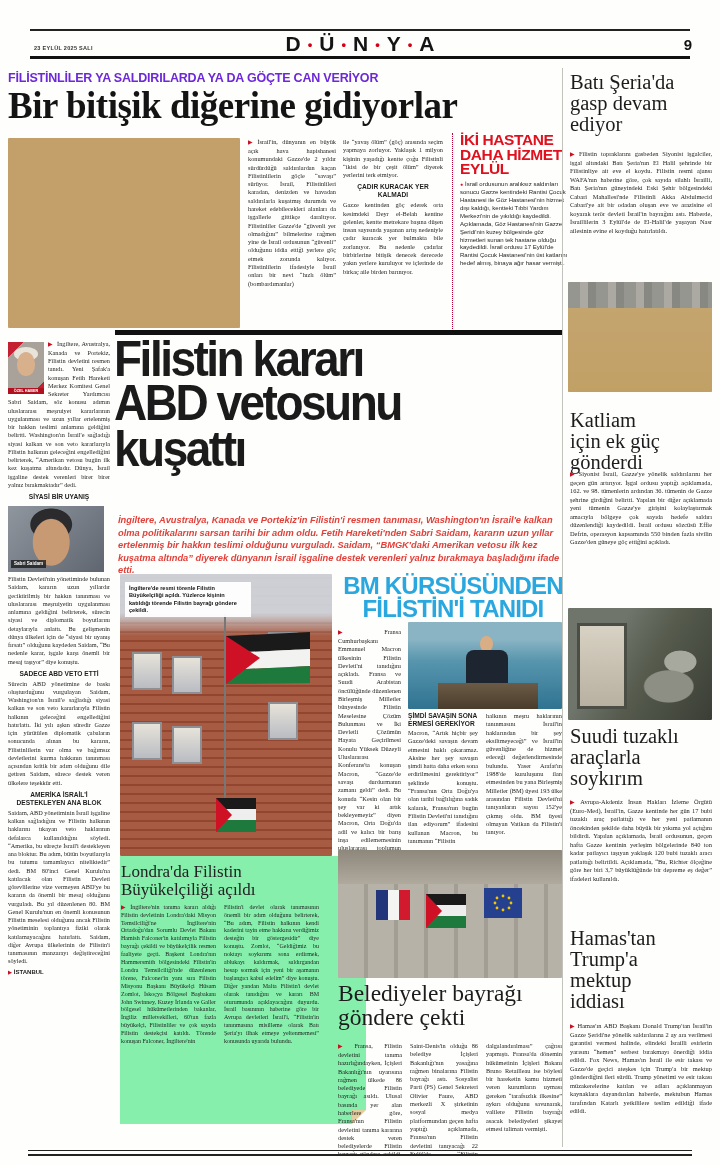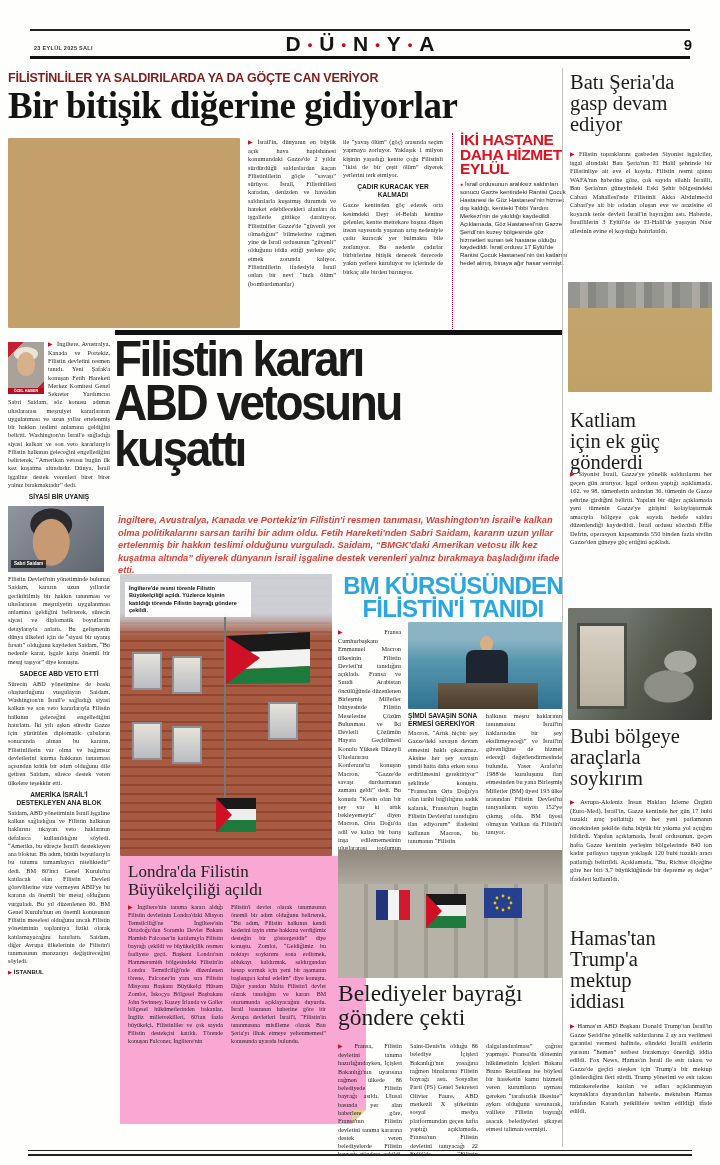--- a/index.html
+++ b/index.html
@@ -25,21 +25,21 @@
   .tri{color:#cc1122;font-size:6px;margin-right:2px;font-family:"Liberation Sans",sans-serif;}
   .subhead{font-family:"Liberation Sans",sans-serif;font-weight:bold;font-size:6.6px;
            text-align:center;margin:4px 0 2px;line-height:1.2;}
   .photo{position:absolute;overflow:hidden;border-radius:1px;}
   .serif-title{font-family:"Liberation Serif",serif;color:#1c1c1c;line-height:1.02;white-space:pre-line;}
   .caption-chip{position:absolute;background:rgba(255,255,255,.95);color:#111;
                 font-family:"Liberation Sans",sans-serif;font-weight:bold;font-size:5.6px;
                 line-height:1.3;padding:3px 4px;}
   
   .kicker{position:absolute;top:71px;left:8px;font-family:"Liberation Sans",sans-serif;
-          font-weight:bold;font-size:12.5px;color:#7f1d1d;letter-spacing:-0.2px;}
+          font-weight:bold;font-size:12.5px;color:#6d28d9;letter-spacing:-0.2px;}
   .top-headline{position:absolute;top:84px;left:8px;width:552px;font-size:37px;font-weight:600;
                 color:#141414;letter-spacing:-0.5px;}
   .ph-migration{left:8px;top:138px;width:232px;height:190px;
      background:
        radial-gradient(14px 20px at 18% 78%,#2a2d33 60%,transparent 62%),
        radial-gradient(12px 18px at 30% 82%,#16181d 60%,transparent 62%),
        radial-gradient(13px 19px at 45% 80%,#30343b 60%,transparent 62%),
        radial-gradient(12px 17px at 58% 84%,#101216 60%,transparent 62%),
        radial-gradient(14px 20px at 72% 80%,#23262c 60%,transparent 62%),
        radial-gradient(12px 16px at 86% 84%,#1b1e24 60%,transparent 62%),
@@ -119,22 +119,22 @@
   
   .ph-embassy{left:120px;top:574px;width:212px;height:282px;
      background:
        linear-gradient(180deg,rgba(210,220,228,.9) 0 14%,rgba(210,220,228,0) 22%),
        repeating-linear-gradient(0deg,#a75b43 0 7px,#93462f 7px 9px),
        #a75b43;}
   .ph-embassy .win{position:absolute;width:26px;height:34px;background:linear-gradient(180deg,#e7e3da,#b9bcc2);
      box-shadow:0 0 0 2px #8d8f94;}
   .ph-embassy .pole{position:absolute;left:104px;top:40px;width:2px;height:200px;background:#777;}
   .ph-embassy svg{position:absolute;}
-  .london-box{position:absolute;left:120px;top:856px;width:246px;height:268px;background:#f9a8d4;
-              padding:7px 8px;box-sizing:border-box;}
+  .london-box{position:absolute;left:120px;top:856px;width:246px;height:268px;background:#86efac;
+              padding:7px 1px;box-sizing:border-box;}
   .london-box .fold{position:absolute;right:0;bottom:0;width:0;height:0;
                     border-bottom:14px solid #fefefc;border-left:14px solid #e3ce9f;}
   .london-title{font-size:17px;line-height:1.05;color:#222;margin-bottom:5px;}
   .london-cols{display:flex;gap:8px;}
   .london-cols .col{width:95px;height:190px;font-size:6px;}
   
   .bm-title{position:absolute;left:338px;top:575px;width:230px;
             font-family:"Liberation Sans",sans-serif;font-weight:bold;font-size:24px;line-height:.95;
             color:#2aa7de;letter-spacing:-0.8px;white-space:pre-line;text-align:center;}
   .bm-col1{left:338px;top:628px;width:63px;height:314px;}
@@ -202,21 +202,21 @@
   <div class="photo ph-soldiers"></div>
   <div class="sb" style="top:410px;">
     <div class="serif-title sb-title">Katliam
 için ek güç
 gönderdi</div>
   </div>
   <div class="sb col sb-body" style="top:470px;height:128px;"><span class="tri">▶</span><span>Siyonist İsrail, Gazze'ye yönelik saldırılarını her geçen gün artırıyor. İşgal ordusu yaptığı açıklamada, 162. ve 98. tümenlerin ardından 36. tümenin de Gazze şehrine girdiğini belirtti. Yapılan bir diğer açıklamada yeni tümenin Gazze'ye girişini kolaylaştırmak amacıyla bölgeye çok sayıda hedefe saldırı düzenlendiği kaydedildi. İsrail ordusu sözcüsü Effie Defrin, operasyon kapsamında 550 binden fazla sivilin Gazze'den güneye göç ettiğini açıkladı.</span></div>
 
   <div class="photo ph-vehicle"></div>
   <div class="sb" style="top:726px;">
-    <div class="serif-title sb-title">Bubi bölgeye
+    <div class="serif-title sb-title">Suudi tuzaklı
 araçlarla
 soykırım</div>
   </div>
   <div class="sb col sb-body" style="top:798px;height:124px;"><span class="tri">▶</span><span>Avrupa-Akdeniz İnsan Hakları İzleme Örgütü (Euro-Med), İsrail'in, Gazze kentinde her gün 17 bubi tuzaklı araç patlattığı ve her yeni patlamanın öncekinden şekilde daha büyük bir yıkıma yol açtığını bildirdi. Yapılan açıklamada, İsrail ordusunun, geçen hafta Gazze kentinin yerleşim bölgelerinde 840 ton kadar patlayıcı taşıyan yaklaşık 120 bubi tuzaklı aracı patlattığı belirtildi. Açıklamada, “Bu, Richter ölçeğine göre her biri 3,7 büyüklüğünde bir depreme eş değer” ifadeleri kullanıldı.</span></div>
 
   <div class="sb" style="top:928px;">
     <div class="serif-title sb-title">Hamas'tan
 Trump'a
 mektup
 iddiası</div>

